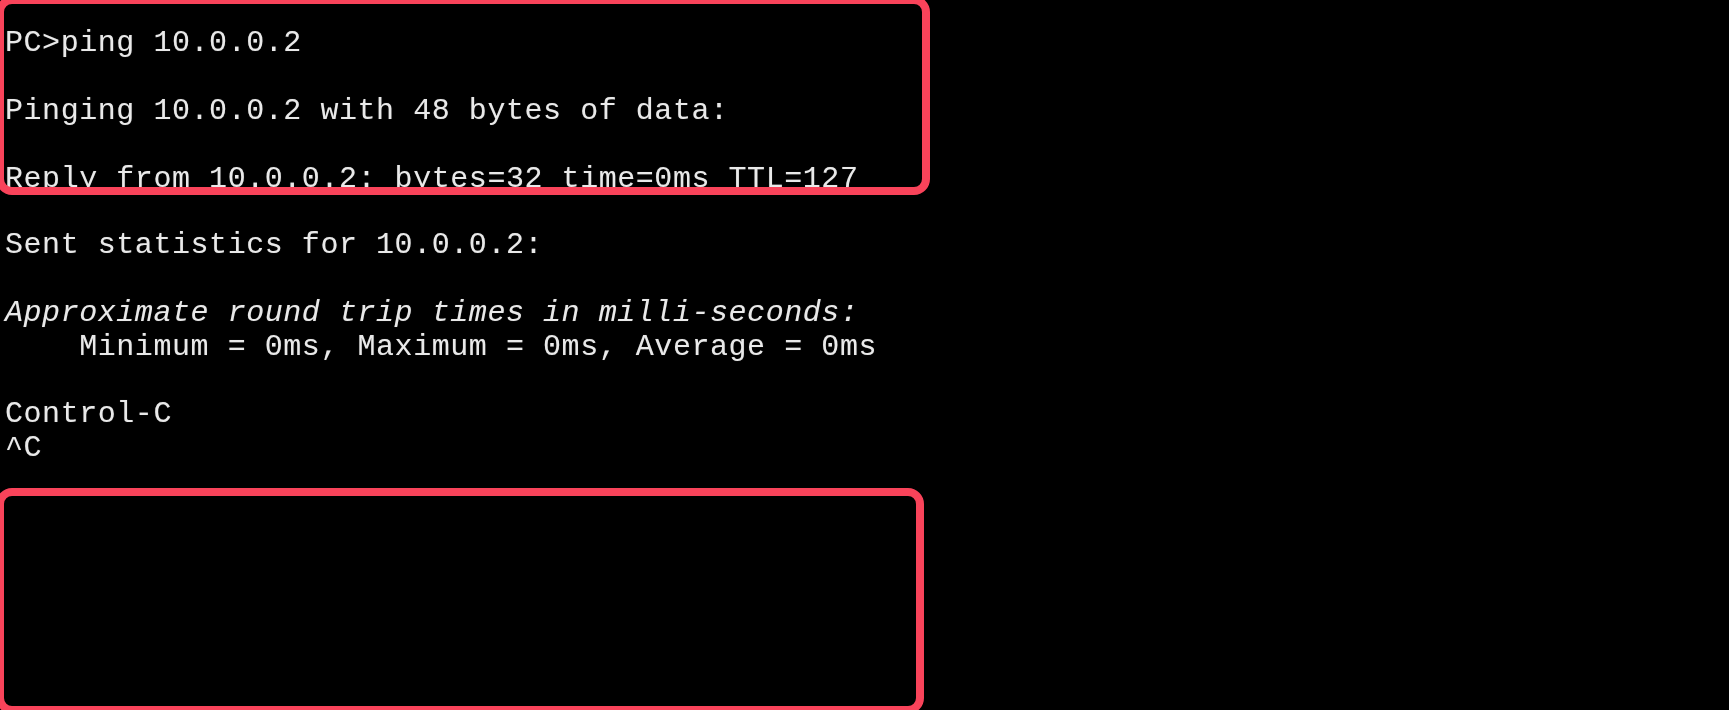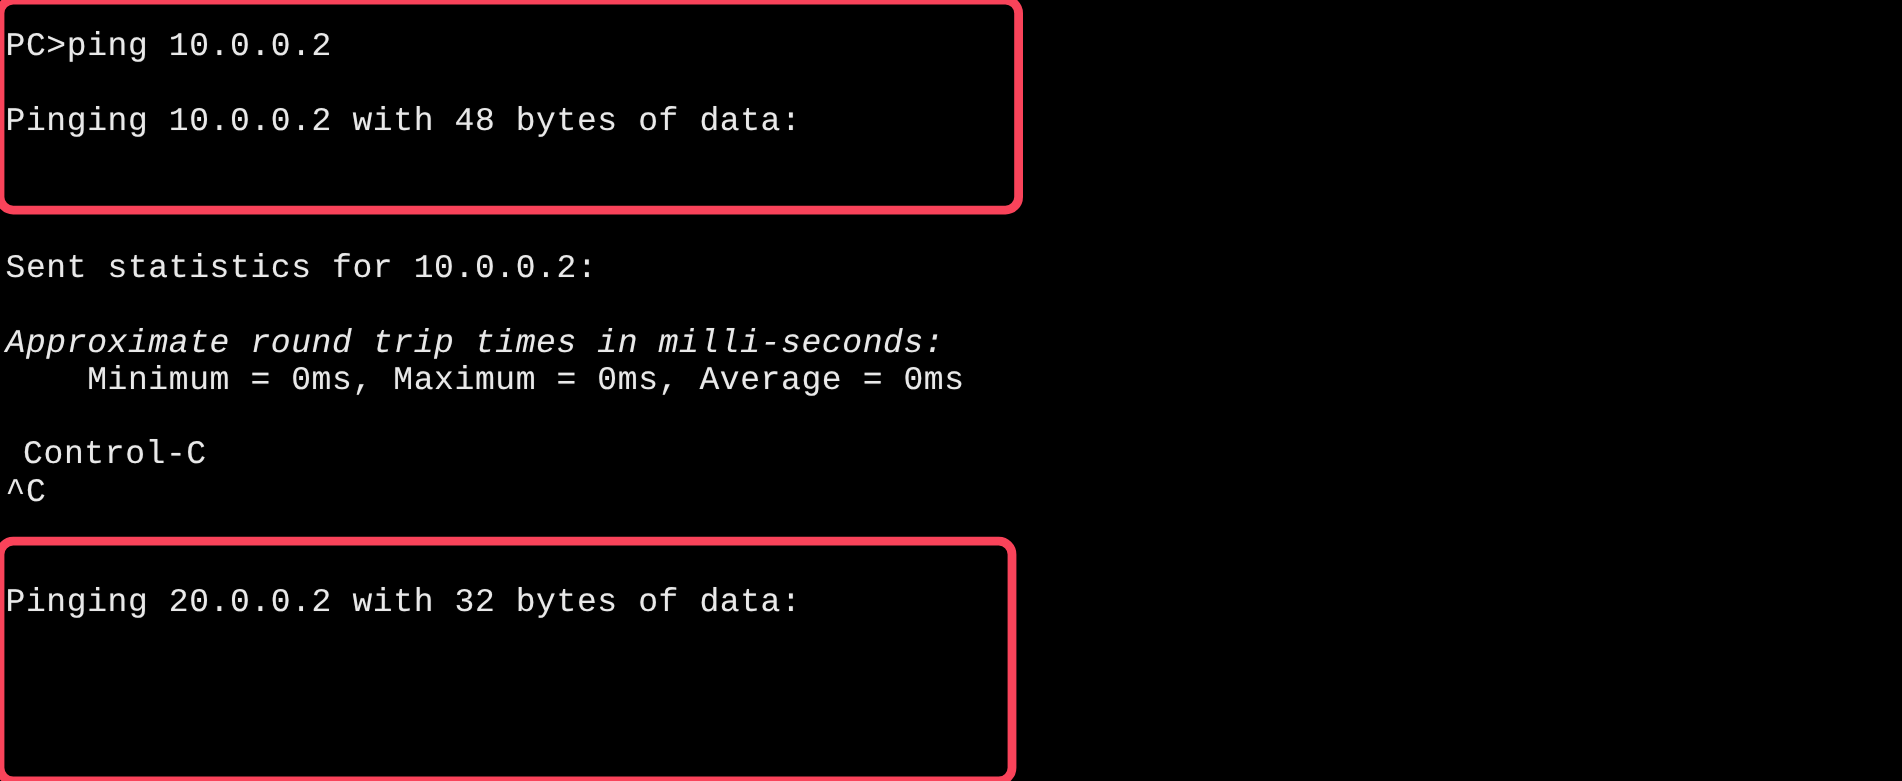--- a/index.html
+++ b/index.html
@@ -66,29 +66,29 @@
 </head>
 <body>
 
 <div id="screen">
 
   <div id="terminal">
     <div class="line" style="top: 14px;">PC&gt;ping 10.0.0.2</div>
     <div class="line blank" style="top: 48px;">&nbsp;</div>
     <div class="line" style="top: 82px;">Pinging 10.0.0.2 with 48 bytes of data:</div>
     <div class="line blank" style="top: 116px;">&nbsp;</div>
+    <div class="line" style="top: 150px;">Reply from 10.0.0.2: bytes=32 time=0ms TTL=127</div>
     <div class="line blank" style="top: 184px;">&nbsp;</div>
     <div class="line" style="top: 216px;">Sent statistics for 10.0.0.2:</div>
     <div class="line" style="top: 284px; font-style: italic;">Approximate round trip times in milli-seconds:</div>
     <div class="line" style="top: 318px;">    Minimum = 0ms, Maximum = 0ms, Average = 0ms</div>
     <div class="line blank" style="top: 352px;">&nbsp;</div>
-    <div class="line" style="top: 385px; margin-left: 16px;">Control-C</div>
+    <div class="line" style="top: 385px;">Control-C</div>
     <div class="line" style="top: 419px;">^C</div>
     <div class="line blank" style="top: 485px;">&nbsp;</div>
-    <div class="line" style="top: 519px;">Pinging 20.0.0.2 with 32 bytes of data:</div>
     <div class="line blank" style="top: 553px;">&nbsp;</div>
   </div>
 
   <div class="highlight-box" id="box-top" style="border-color: rgb(249, 67, 90);"></div>
 
   <div class="highlight-box" id="box-bottom" style="border-color: rgb(249, 67, 90);"></div>
 
 </div>
 
 </body></html>

